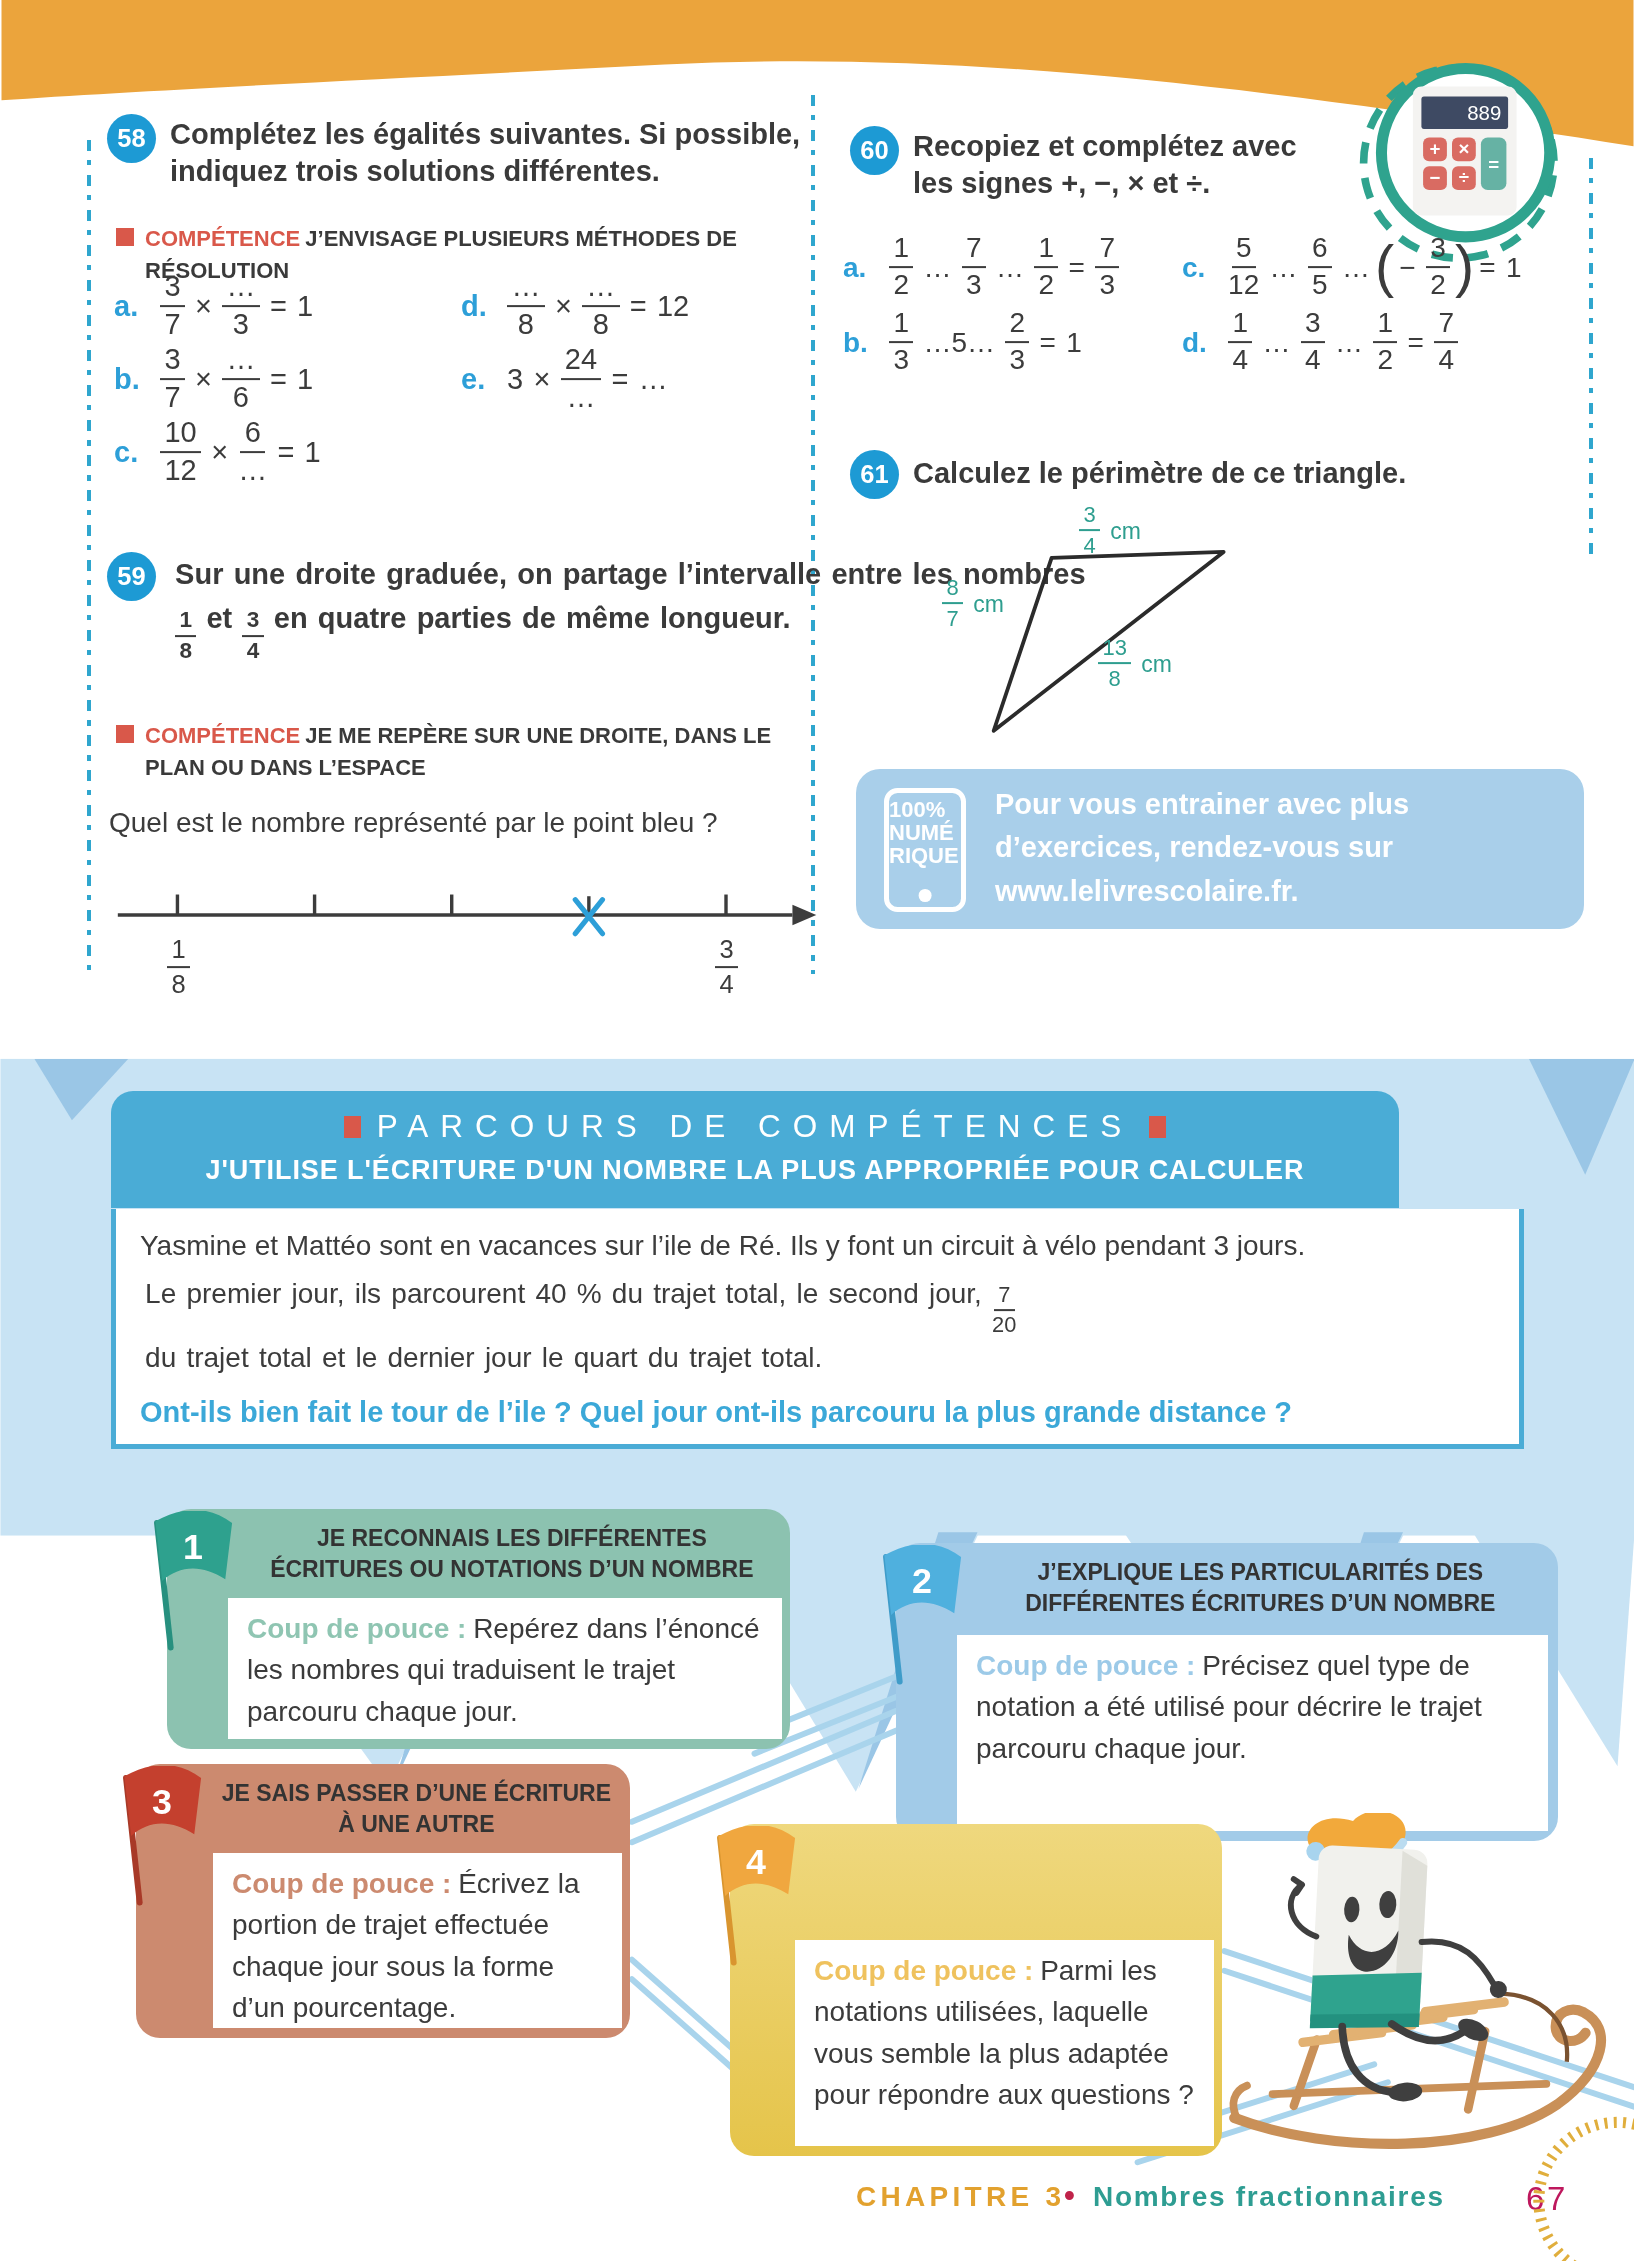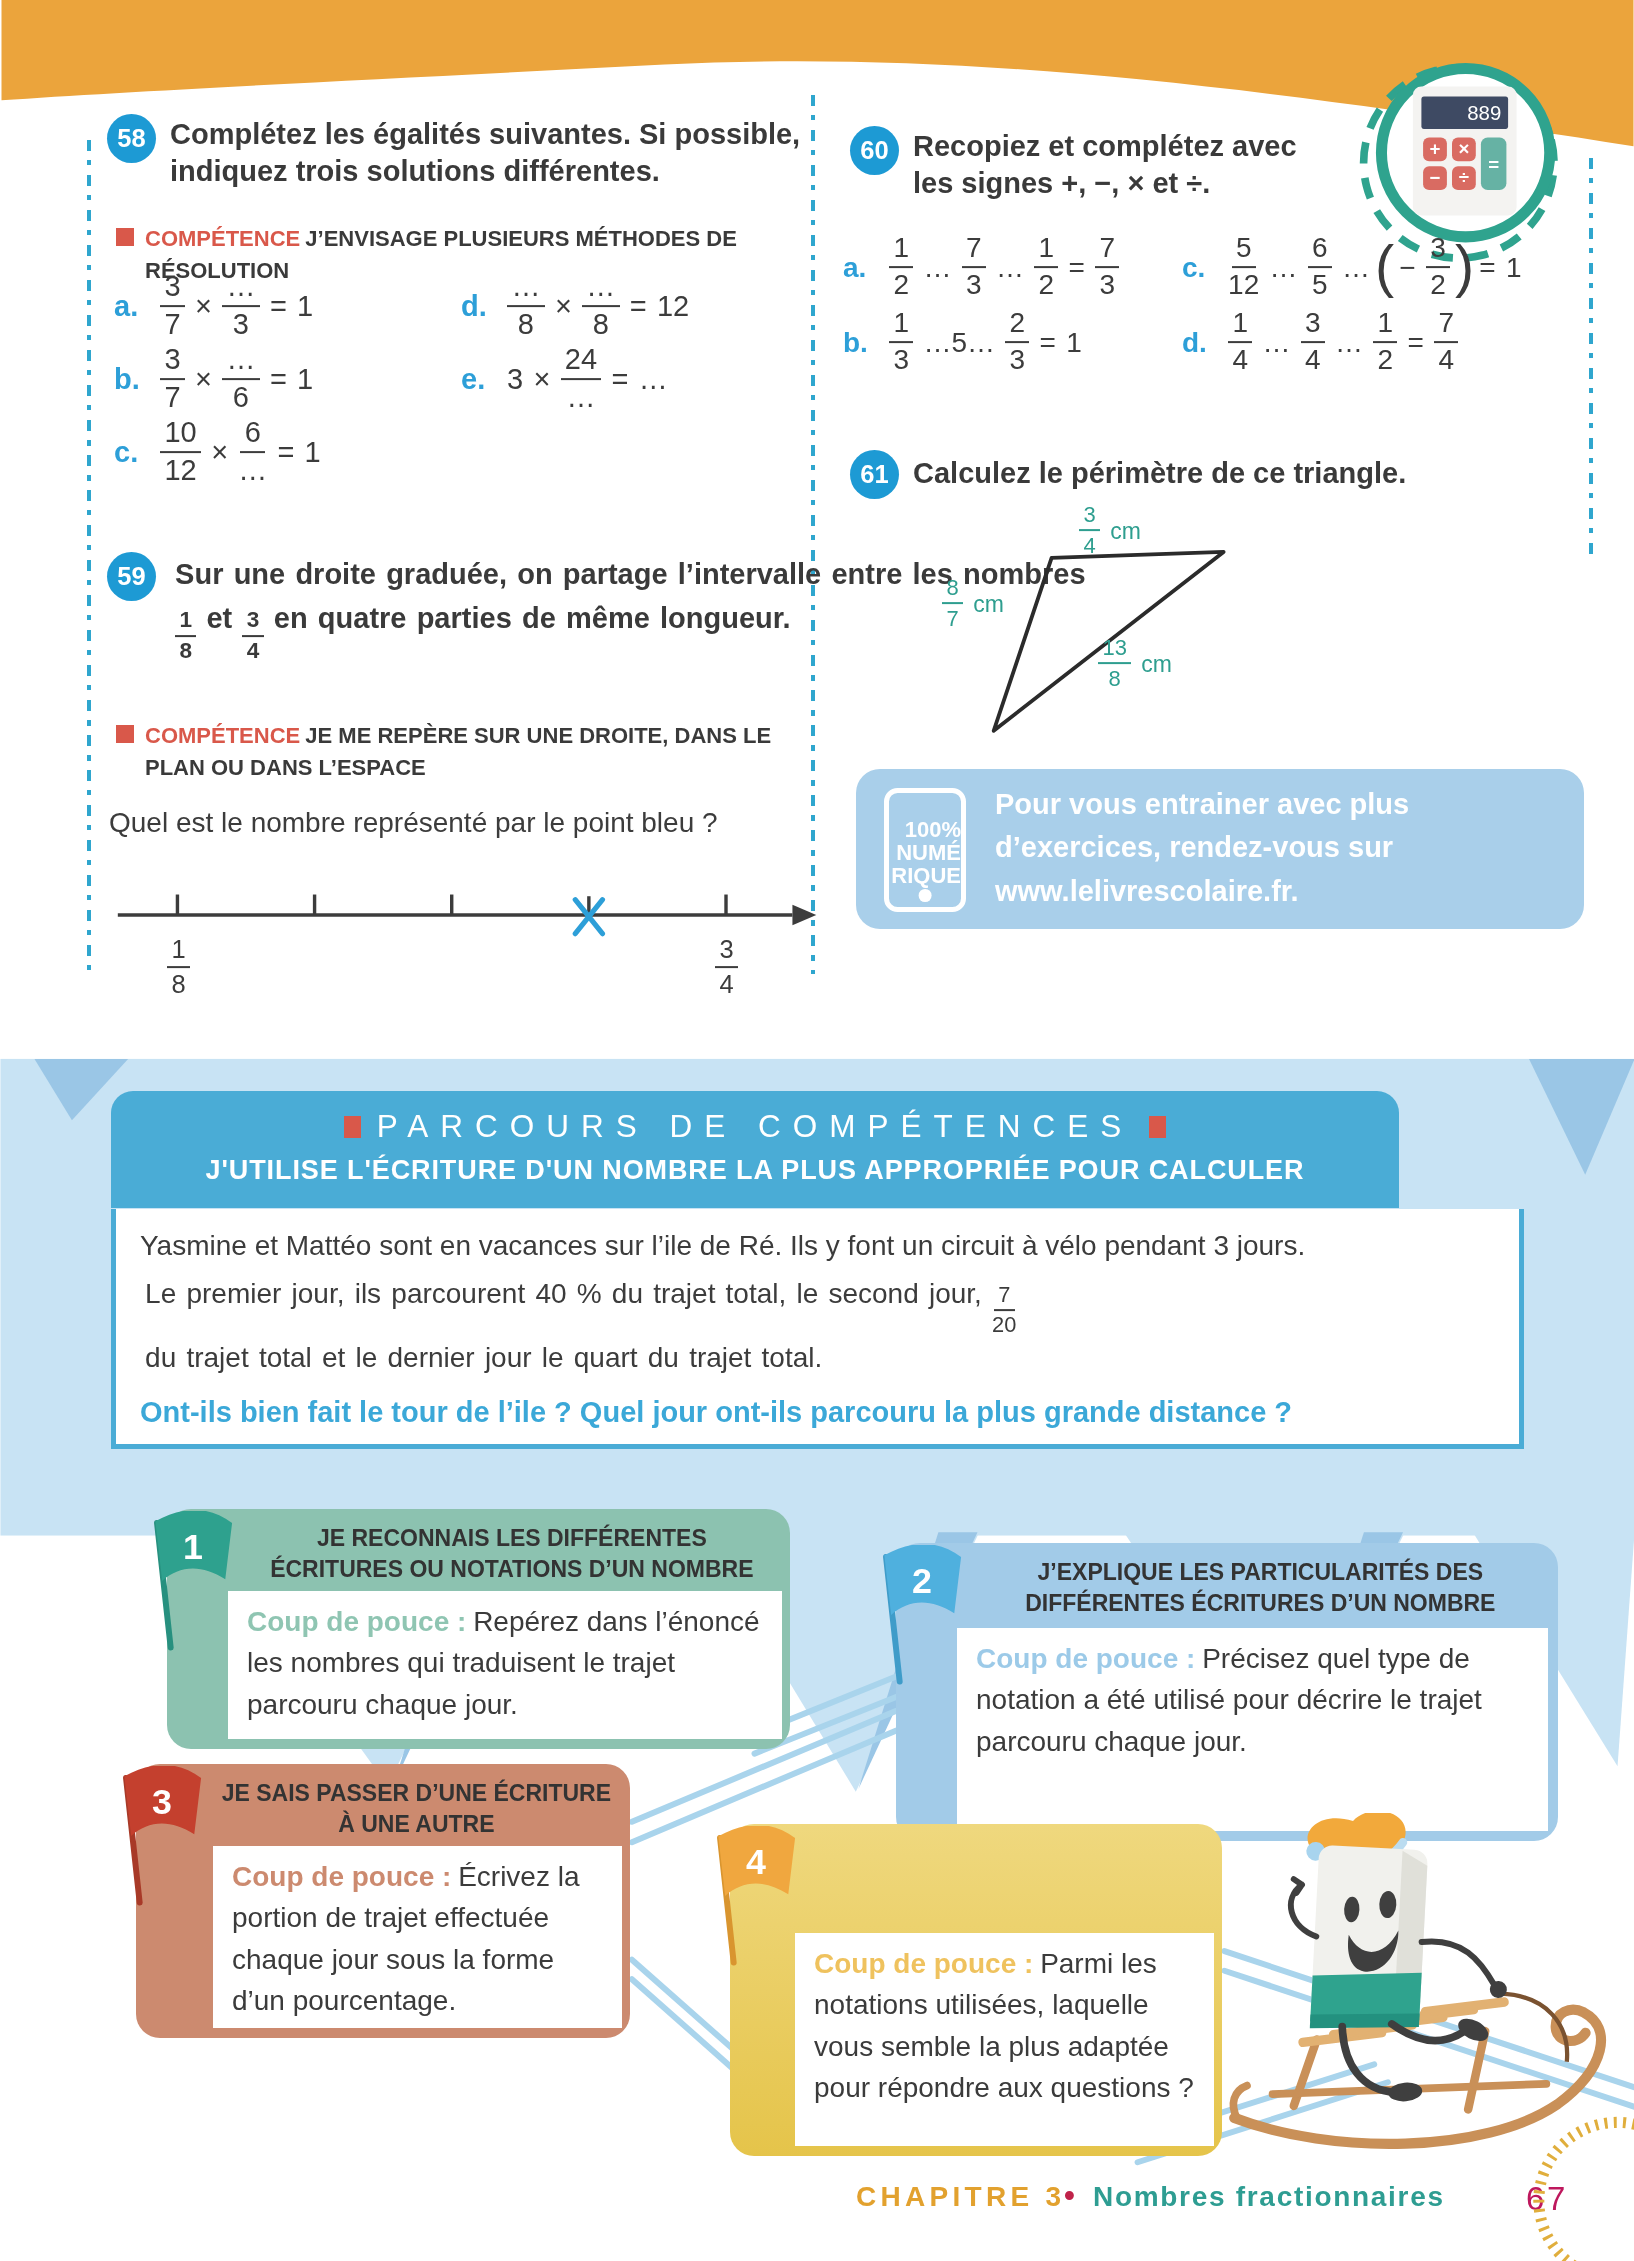--- a/index.html
+++ b/index.html
@@ -31,39 +31,39 @@
   .math .paren{font-size:2.05em;font-weight:300;line-height:0;transform:translateY(-1.7px);}
   .inlinemath{font-size:inherit;}
   .inlinemath .fr{font-size:0.78em;}
 
   .stmt{position:absolute;font-size:29px;font-weight:bold;line-height:1.5;color:#3a3a3a;}
   .qtext{position:absolute;font-size:28px;color:#3c3c3c;}
 
   
   .numbox{position:absolute;left:856px;top:769px;width:728px;height:160px;border-radius:24px;background:#a9cfea;}
   .phone{position:absolute;left:28px;top:19px;width:82px;height:124px;border:5.1px solid #fff;border-radius:13.6px;
-         color:#fff;font-weight:bold;font-size:22px;line-height:1.05;text-align:right;padding-top:25px;box-sizing:border-box;}
+         color:#fff;font-weight:bold;font-size:22px;line-height:1.05;text-align:left;padding-top:5px;box-sizing:border-box;}
   .phone .dot{position:absolute;left:50%;bottom:5.1px;width:12.8px;height:12.8px;border-radius:50%;background:#fff;transform:translateX(-50%);}
   .numtext{position:absolute;left:139px;top:13.6px;width:545px;font-size:29px;font-weight:bold;color:#fff;line-height:1.5;}
 
   
   .phead{position:absolute;left:111px;top:1091px;width:1288px;height:117px;background:#4aacd6;border-radius:22px 22px 0 0;
          color:#fff;text-align:center;}
   .phead .l1{margin-top:17px;font-size:31.5px;letter-spacing:12px;display:flex;align-items:center;justify-content:center;gap:15.3px;}
   .phead .rsq{width:17px;height:22px;background:#d9584a;display:inline-block;}
   .phead .l2{margin-top:10.2px;font-size:27px;font-weight:bold;letter-spacing:0.9px;}
   .pbody{position:absolute;left:111px;top:1209px;width:1413px;height:240px;background:#fff;border:5.1px solid #4aacd6;border-top:none;
          box-sizing:border-box;padding:17px 24px 0 24px;font-size:28px;line-height:1.45;}
   .pbody .p2{margin-top:7px;display:block;}
   .pbody .pq{margin-top:12px;font-weight:bold;color:#3ba8d8;font-size:29px;}
 
   
   .stepbox{position:absolute;border-radius:24px;}
   .stepbox .stitle{position:absolute;left:82px;right:15.3px;top:13.6px;text-align:center;font-size:23px;font-weight:bold;line-height:1.35;color:#333;}
-  .stepbox .hint{position:absolute;background:#fff;font-size:28px;line-height:1.47;color:#3b3b3b;padding:10.2px 19px;box-sizing:border-box;}
+  .stepbox .hint{position:absolute;background:#fff;font-size:28px;line-height:1.47;color:#3b3b3b;padding:10.2px 19px;box-sizing:border-box;margin-top:7px;}
   .hint .hlbl{font-weight:bold;margin-right:6.8px;}
   .flag{position:absolute;left:-22px;top:1.7px;}
 
   
   .foot{position:absolute;font-weight:bold;font-size:28px;}
 
   
   .side{position:absolute;color:#2e9e8f;font-size:23px;display:flex;align-items:center;}
   .side .fr{font-size:22px;}
 </style>

